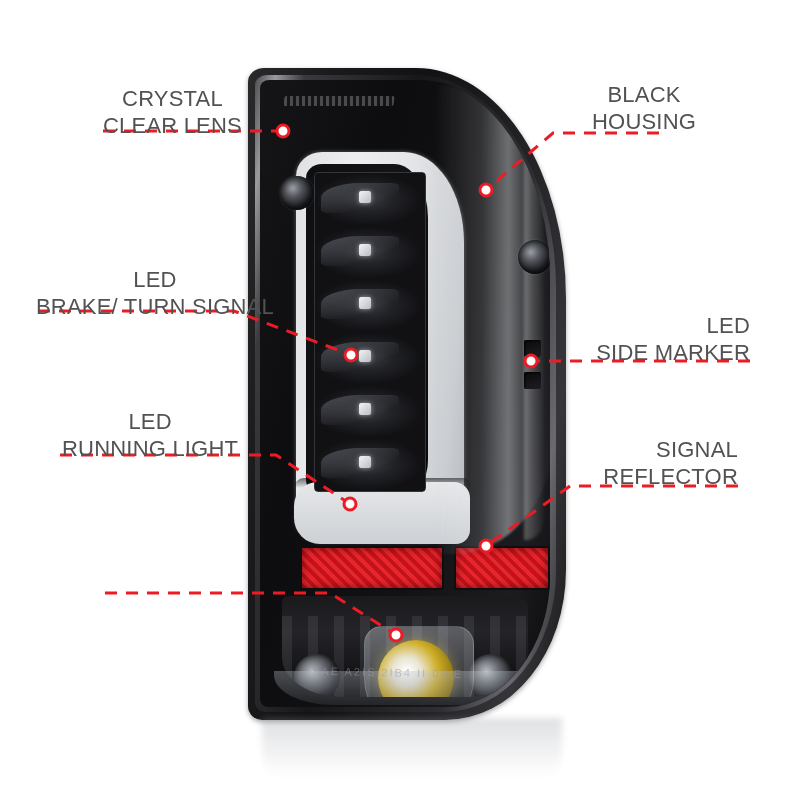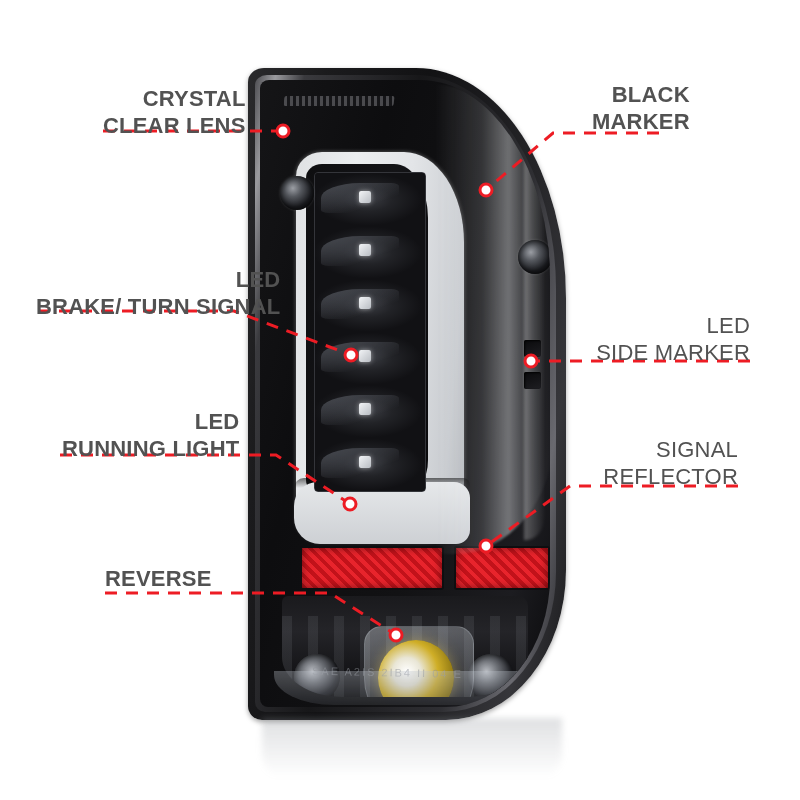--- a/index.html
+++ b/index.html
@@ -4,21 +4,21 @@
 <style>
   html,body{margin:0;padding:0;background:#ffffff;}
   body{width:800px;height:800px;position:relative;overflow:hidden;
        font-family:"Liberation Sans","DejaVu Sans",sans-serif;}
 
   #stage{position:absolute;inset:0;width:800px;height:800px;background:#fff;}
 
   
   .callout{position:absolute;color:#525252;font-size:22px;line-height:26.5px;
            letter-spacing:.2px;white-space:pre-line;}
-  .callout.left{text-align:right;font-weight:bold;}
+  .callout.left{text-align:center;}
   .callout.right{text-align:right;}
 
   
   .leaders{position:absolute;left:0;top:0;width:800px;height:800px;
            pointer-events:none;}
 
   
   #product{position:absolute;left:248px;top:68px;width:318px;height:652px;}
 
   
@@ -198,30 +198,29 @@
       <polyline points="38,311 234,311 351,355" fill="none" stroke="#ed1c24" stroke-width="3" stroke-dasharray="12 9" stroke-linecap="butt"></polyline>
       <polyline points="750,361 531,361" fill="none" stroke="#ed1c24" stroke-width="3" stroke-dasharray="12 9" stroke-linecap="butt"></polyline>
       <polyline points="60,455 276,455 350,504" fill="none" stroke="#ed1c24" stroke-width="3" stroke-dasharray="12 9" stroke-linecap="butt"></polyline>
       <polyline points="738,486 570,486 486,546" fill="none" stroke="#ed1c24" stroke-width="3" stroke-dasharray="12 9" stroke-linecap="butt"></polyline>
       <polyline points="105,593 330,593 396,635" fill="none" stroke="#ed1c24" stroke-width="3" stroke-dasharray="12 9" stroke-linecap="butt"></polyline>
     </svg>
 
   <div class="callout left" id="c0" style="top: 86px; left: 103px;">CRYSTAL
 CLEAR LENS</div>
   <div class="callout left" id="c1" style="top: 82px; left: 592px;">BLACK
-MARKER</div>
+HOUSING</div>
   <div class="callout left" id="c2" style="top: 267px; left: 36px;">LED
 BRAKE/ TURN SIGNAL</div>
   <div class="callout right" id="c3" style="top: 313px; right: 50px;">LED
 SIDE MARKER</div>
   <div class="callout left" id="c4" style="top: 409px; left: 62px;">LED
 RUNNING LIGHT</div>
   <div class="callout right" id="c5" style="top: 437px; right: 62px;">SIGNAL
 REFLECTOR</div>
-  <div class="callout left" id="c6" style="top: 566px; left: 105px;">REVERSE</div>
 
   <div class="dot" id="d0" style="left: 283px; top: 131px;"></div>
   <div class="dot" id="d1" style="left: 486px; top: 190px;"></div>
   <div class="dot" id="d2" style="left: 351px; top: 355px;"></div>
   <div class="dot" id="d3" style="left: 531px; top: 361px;"></div>
   <div class="dot" id="d4" style="left: 350px; top: 504px;"></div>
   <div class="dot" id="d5" style="left: 486px; top: 546px;"></div>
   <div class="dot" id="d6" style="left: 396px; top: 635px;"></div>
 
 </div>

